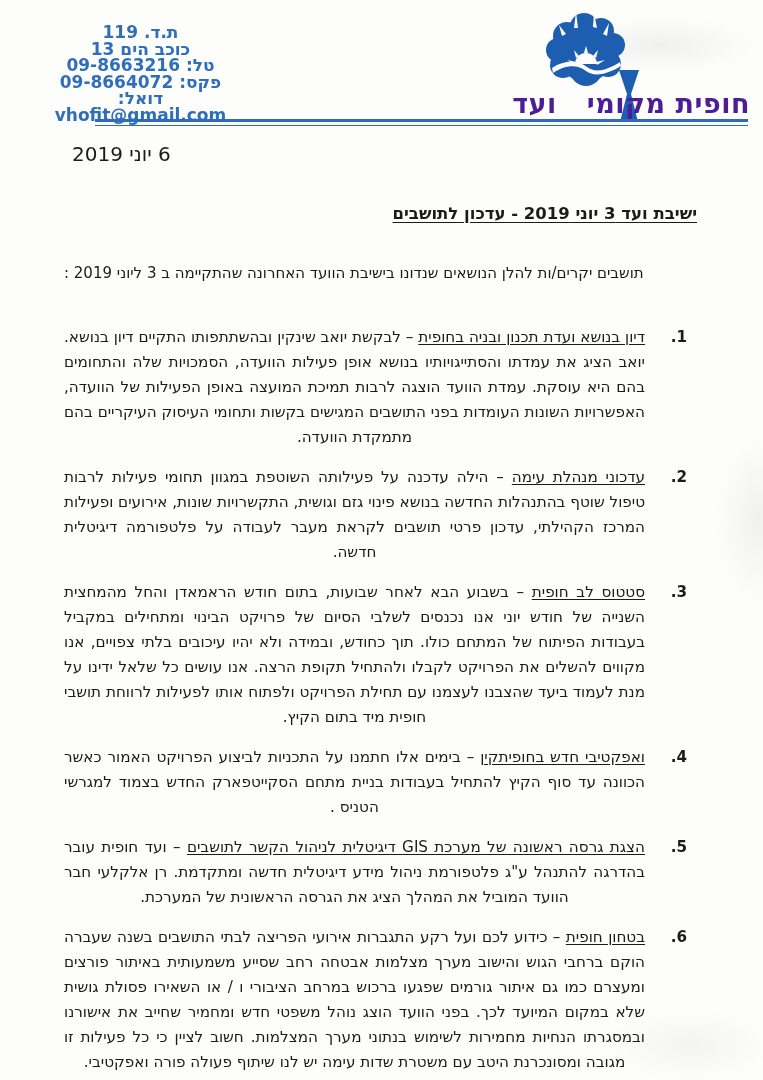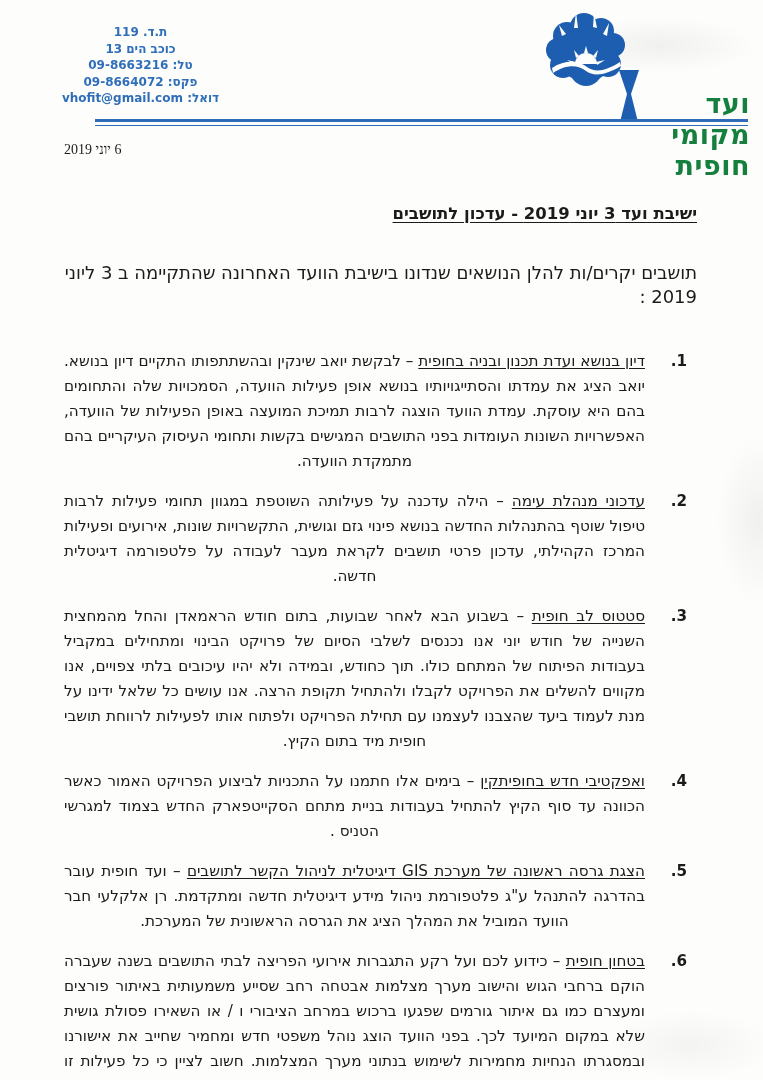--- a/index.html
+++ b/index.html
@@ -14,50 +14,49 @@
     background:
       radial-gradient(140px 40px at 660px 45px, rgba(0,0,0,0.05), rgba(0,0,0,0) 70%),
       radial-gradient(60px 120px at 758px 520px, rgba(0,0,0,0.05), rgba(0,0,0,0) 70%),
       radial-gradient(120px 50px at 690px 1045px, rgba(0,0,0,0.04), rgba(0,0,0,0) 70%);
   }
 
   
   .contact{
     position:absolute;top:24px;left:38px;width:205px;
     text-align:center;direction:rtl;
-    color:#2f6fba;font-size:12px;line-height:16.5px;font-weight:600;
+    color:#2f6fba;font-size:17px;line-height:16.5px;font-weight:600;
   }
   .logo-wrap{position:absolute;top:10px;left:470px;width:280px;}
   .flower{position:absolute;top:2px;left:62px;width:108px;height:88px;}
   .wordmark{
     position:absolute;top:78px;left:0;width:280px;
     display:flex;direction:ltr;justify-content:flex-end;align-items:flex-end;
-    color:#15803d;font-size:27px;font-weight:bold;letter-spacing:0.5px;
+    color:#4c1d95;font-size:27px;font-weight:bold;letter-spacing:0.5px;
     white-space:nowrap;
-    flex-direction:column;
   }
   .wordmark .w{unicode-bidi:isolate;}
   .wordmark .stem-gap{width:30px;}
   .wordmark .wgap{width:10px;}
   .stem{position:absolute;top:60px;left:148px;width:22px;height:52px;}
   .rule{
     position:absolute;left:95px;top:119px;width:653px;height:3px;
     border-top:3.5px solid #2e6cb8;border-bottom:1.5px solid #2e6cb8;
   }
 
-  .date{position:absolute;top:142px;left:64px;direction:rtl;font-size:14px;font-family:Liberation Serif, serif;}
+  .date{position:absolute;top:142px;left:72px;direction:rtl;font-size:20px;}
 
   
   .doc{position:absolute;top:204px;left:64px;width:633px;direction:rtl;}
   .title{
     text-align:right;font-size:16.5px;font-weight:bold;
     text-decoration:underline;text-underline-offset:3px;
     margin:0 0 38px 0;
   }
-  .intro{font-size:18px;text-align:right;margin:0 0 40px 0;line-height:24px;}
+  .intro{font-size:15px;text-align:left;margin:0 0 40px 0;line-height:24px;}
   .item{
     position:relative;padding-right:52px;margin-bottom:15px;
     font-size:15.2px;line-height:25px;
     text-align:justify;text-align-last:center;text-justify:inter-word;
   }
   .item .num{
     position:absolute;right:10px;top:0;font-weight:bold;
     direction:rtl;unicode-bidi:isolate;
   }
   .item .lead{text-decoration:underline;text-underline-offset:2px;}

